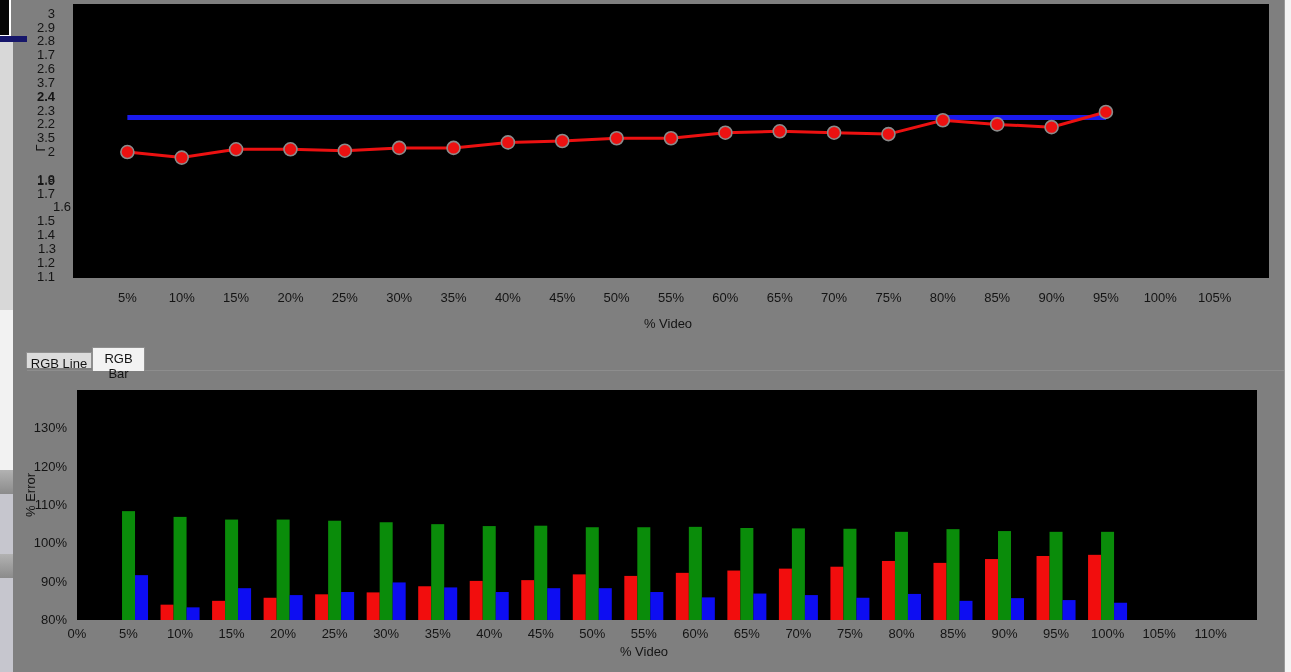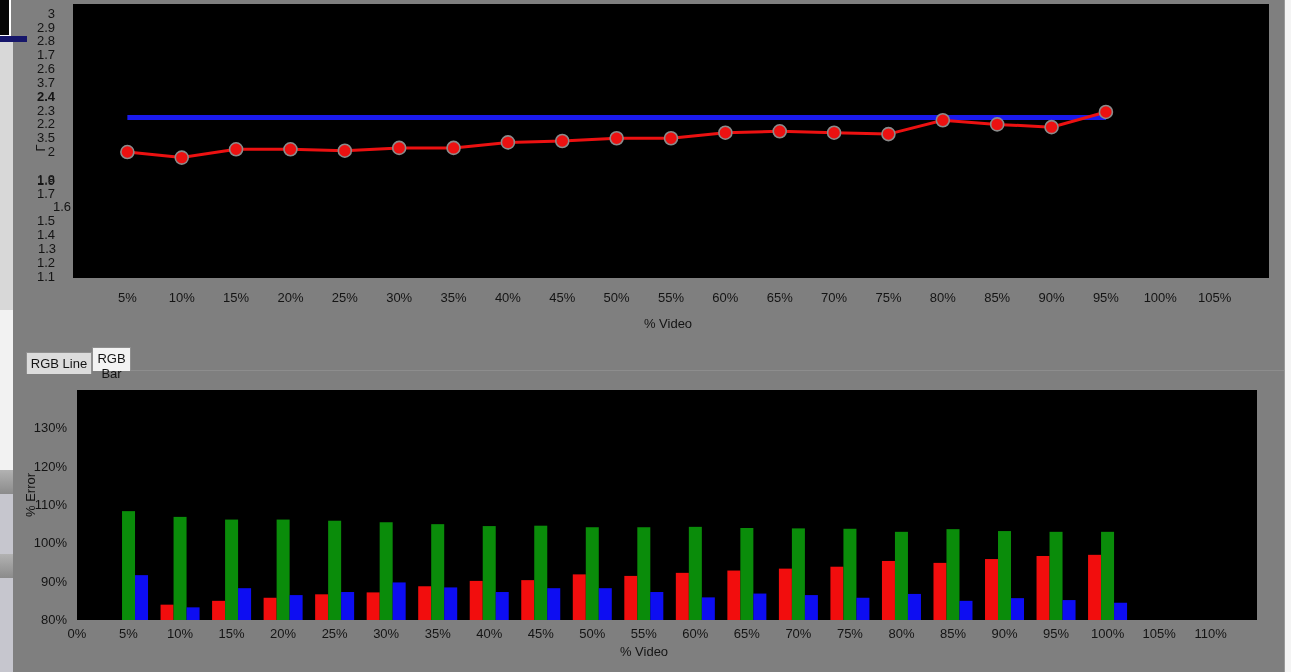--- a/index.html
+++ b/index.html
@@ -98,22 +98,22 @@
         <span class="tick xtick" style="left: 970.182px; top: 291px;">85%</span>
         <span class="tick xtick" style="left: 1024.55px; top: 291px;">90%</span>
         <span class="tick xtick" style="left: 1078.91px; top: 291px;">95%</span>
         <span class="tick xtick" style="left: 1133.27px; top: 291px;">100%</span>
         <span class="tick xtick" style="left: 1187.64px; top: 291px;">105%</span>
       </div>
     <div class="axis-title" style="left:628px;top:316px;width:80px;">% Video</div>
   </div>
 
   <div>
-    <div class="tab tab-inactive" style="left:26px;top:352px;width:66px;height:22px;">RGB Line</div>
-    <div class="tab tab-active" style="left:92px;top:347px;width:39px;height:24px;">RGB Bar</div>
+    <div class="tab tab-inactive" style="left:26px;top:352px;width:66px;height:16px;">RGB Line</div>
+    <div class="tab tab-active" style="left:92px;top:347px;width:53px;height:24px;">RGB Bar</div>
     <div class="abs" style="left:27px;top:370px;width:1258px;height:1px;background:#8d8d8d;"></div>
   </div>
 
   <div>
     <div class="axis-title rot" style="left:-9px;top:487px;width:80px;height:16px;">% Error</div>
     <div class="abs" style="inset:0;border-radius:6px;">
         <span class="tick ytick" style="left: 21px; top: 421.333px;">130%</span>
         <span class="tick ytick" style="left: 21px; top: 459.667px;">120%</span>
         <span class="tick ytick" style="left: 21px; top: 498px;">110%</span>
         <span class="tick ytick" style="left: 21px; top: 536.333px;">100%</span>

